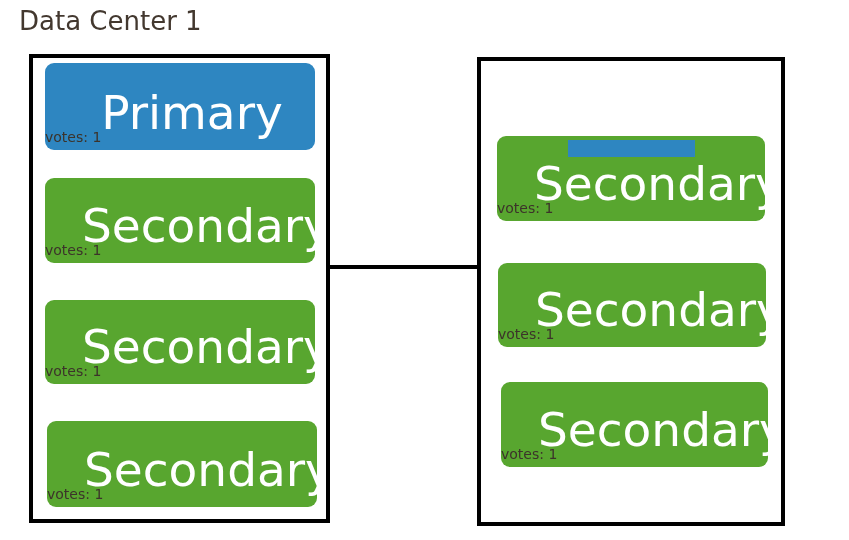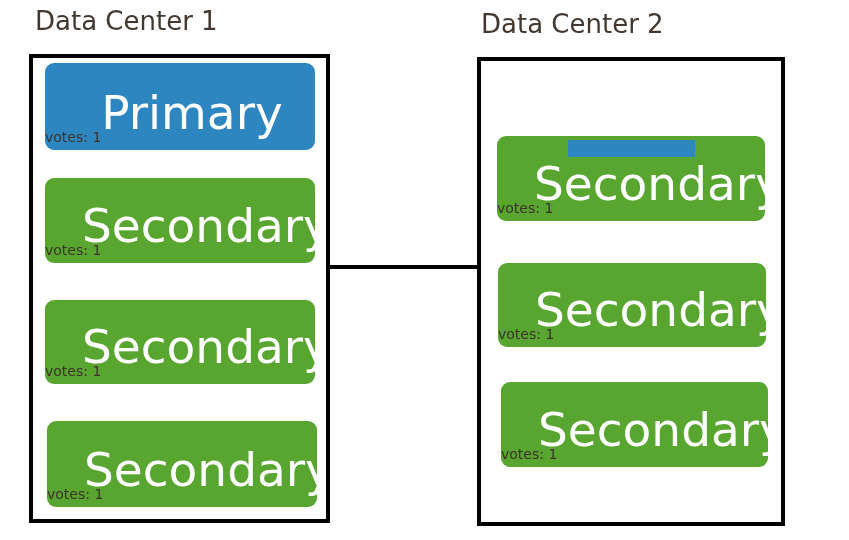--- a/index.html
+++ b/index.html
@@ -18,21 +18,21 @@
     font-family:"DejaVu Sans","Liberation Sans",sans-serif;
     position:relative;overflow:hidden;
   }
   .canvas{position:absolute;left:0;top:0;width:849px;height:540px;}
   .cluster-title{
     position:absolute;
     font-size:26px;line-height:1.1;
     color:var(--title-text);
     white-space:nowrap;
   }
-  #dc1-title{left:35px;top:7px;}
+  #dc1-title{left:19px;top:7px;}
   #dc2-title{left:481px;top:10px;}
   .cluster-rect{
     position:absolute;
     border:4px solid var(--border-black);
     box-sizing:border-box;
     background:transparent;
   }
   #dc1-rect{left:29px;top:54px;width:301px;height:469px;}
   #dc2-rect{left:477px;top:57px;width:308px;height:469px;}
   .connector{
@@ -79,21 +79,20 @@
     z-index:1;
   }
 </style>
 </head>
 <body>
 
 <div class="canvas">
 
   <div id="dc1-title" class="cluster-title">Data Center 1</div>
 
-  <div id="dc2-title" class="cluster-title">Data Center 2</div>
 
   <div class="connector"></div>
 
   <div id="dc1-rect" class="cluster-rect"></div>
 
   <div id="dc2-rect" class="cluster-rect"></div>
 
   <div id="node-p1" class="node primary-node">
     <div class="node-label">Primary</div>
     <div class="node-votes">votes: 1</div>

